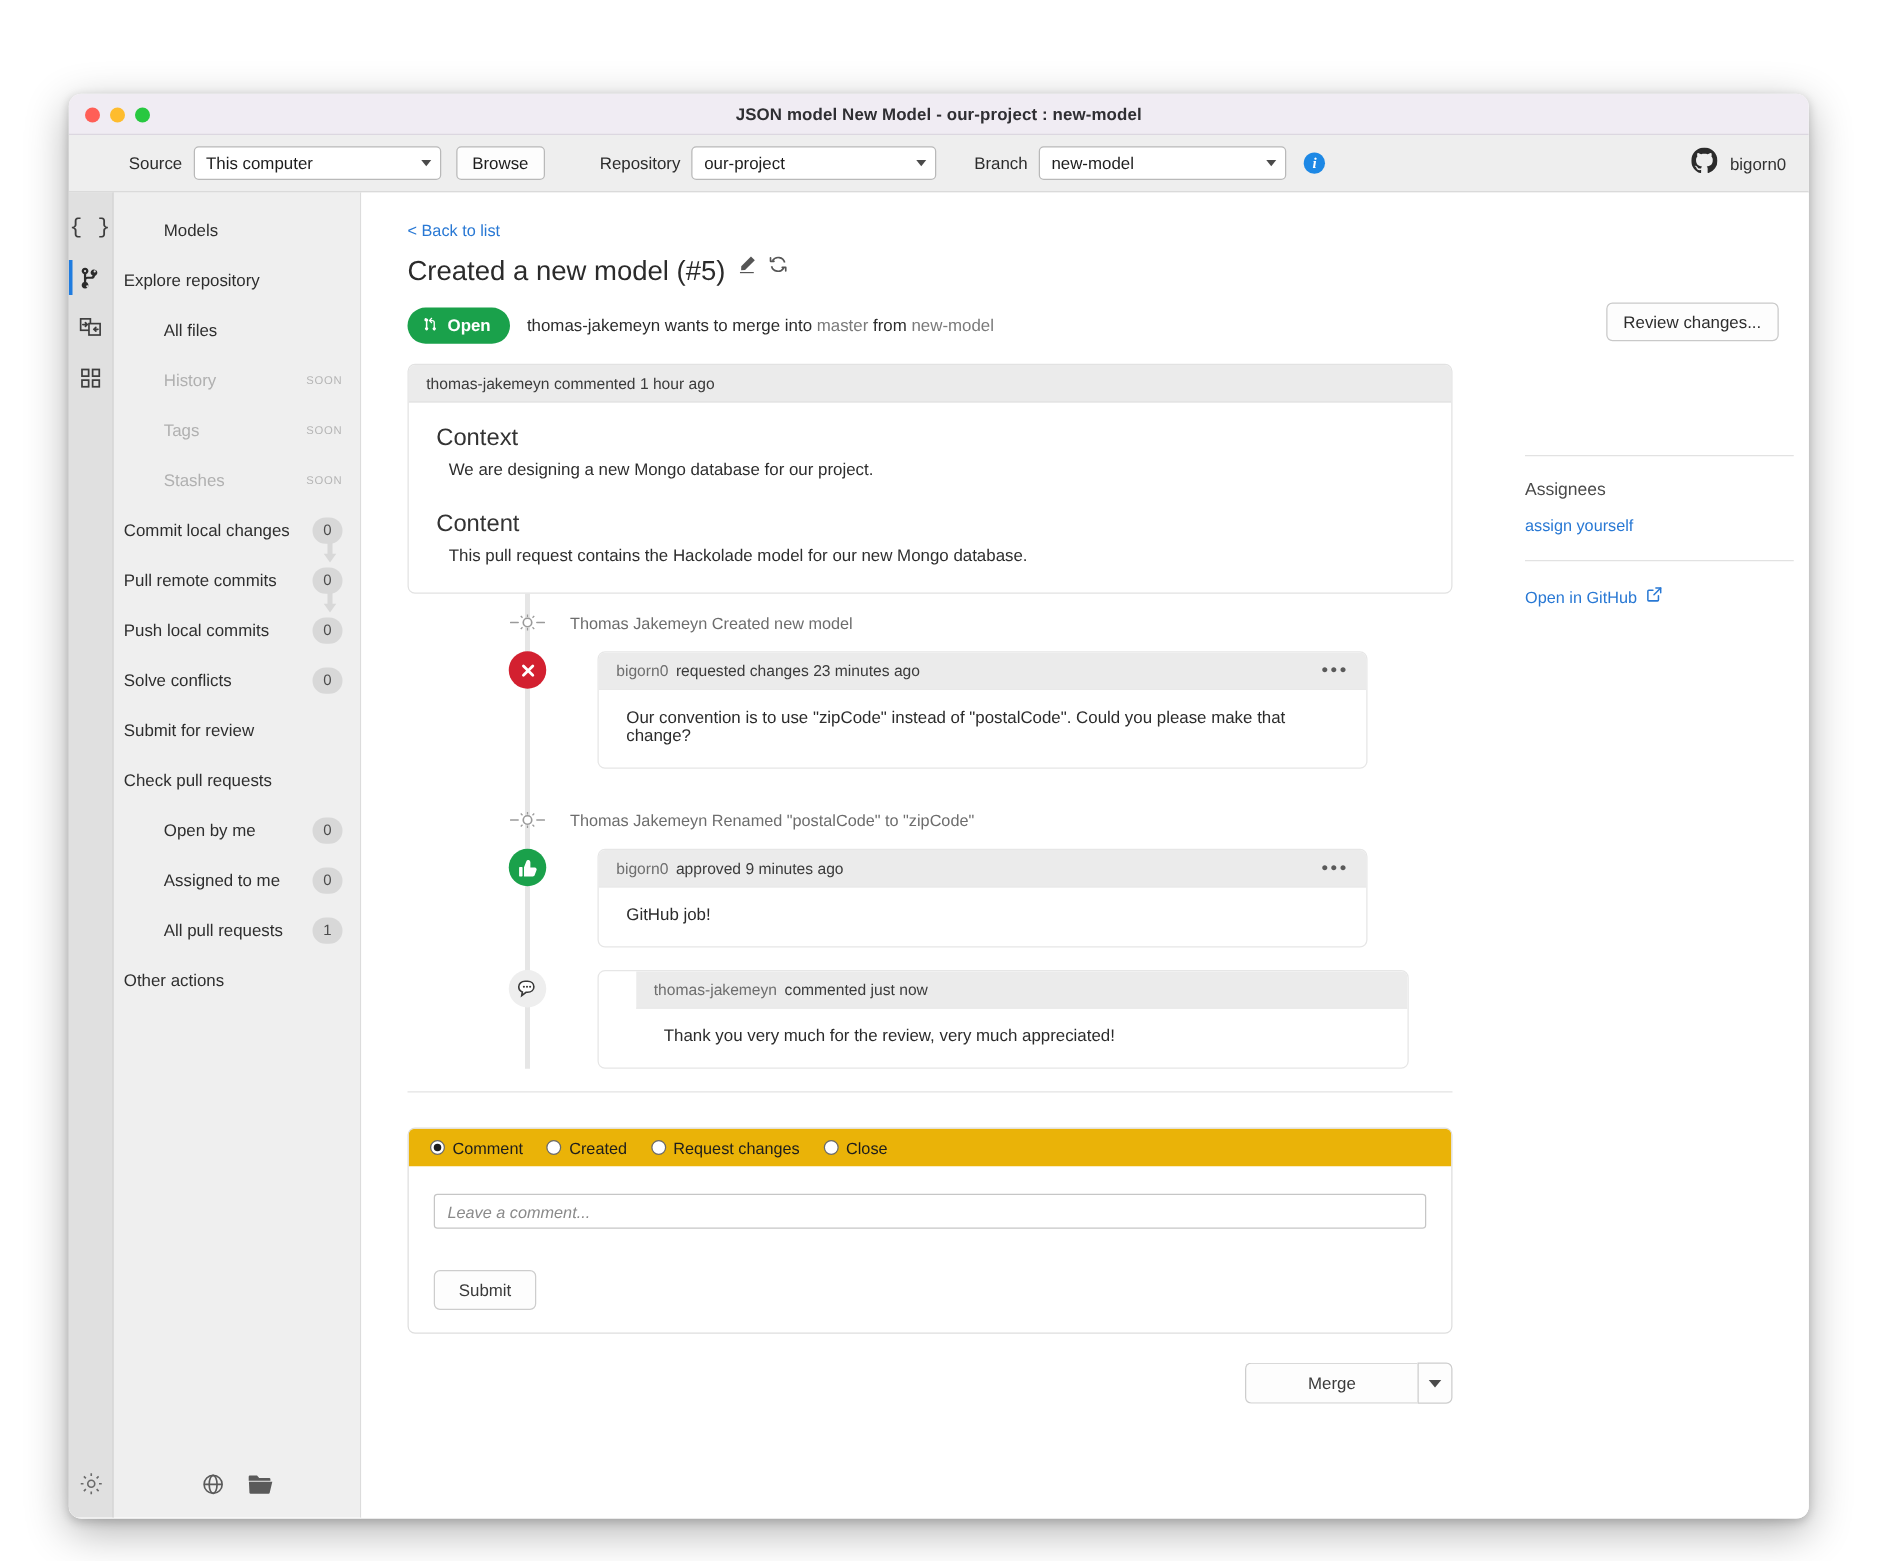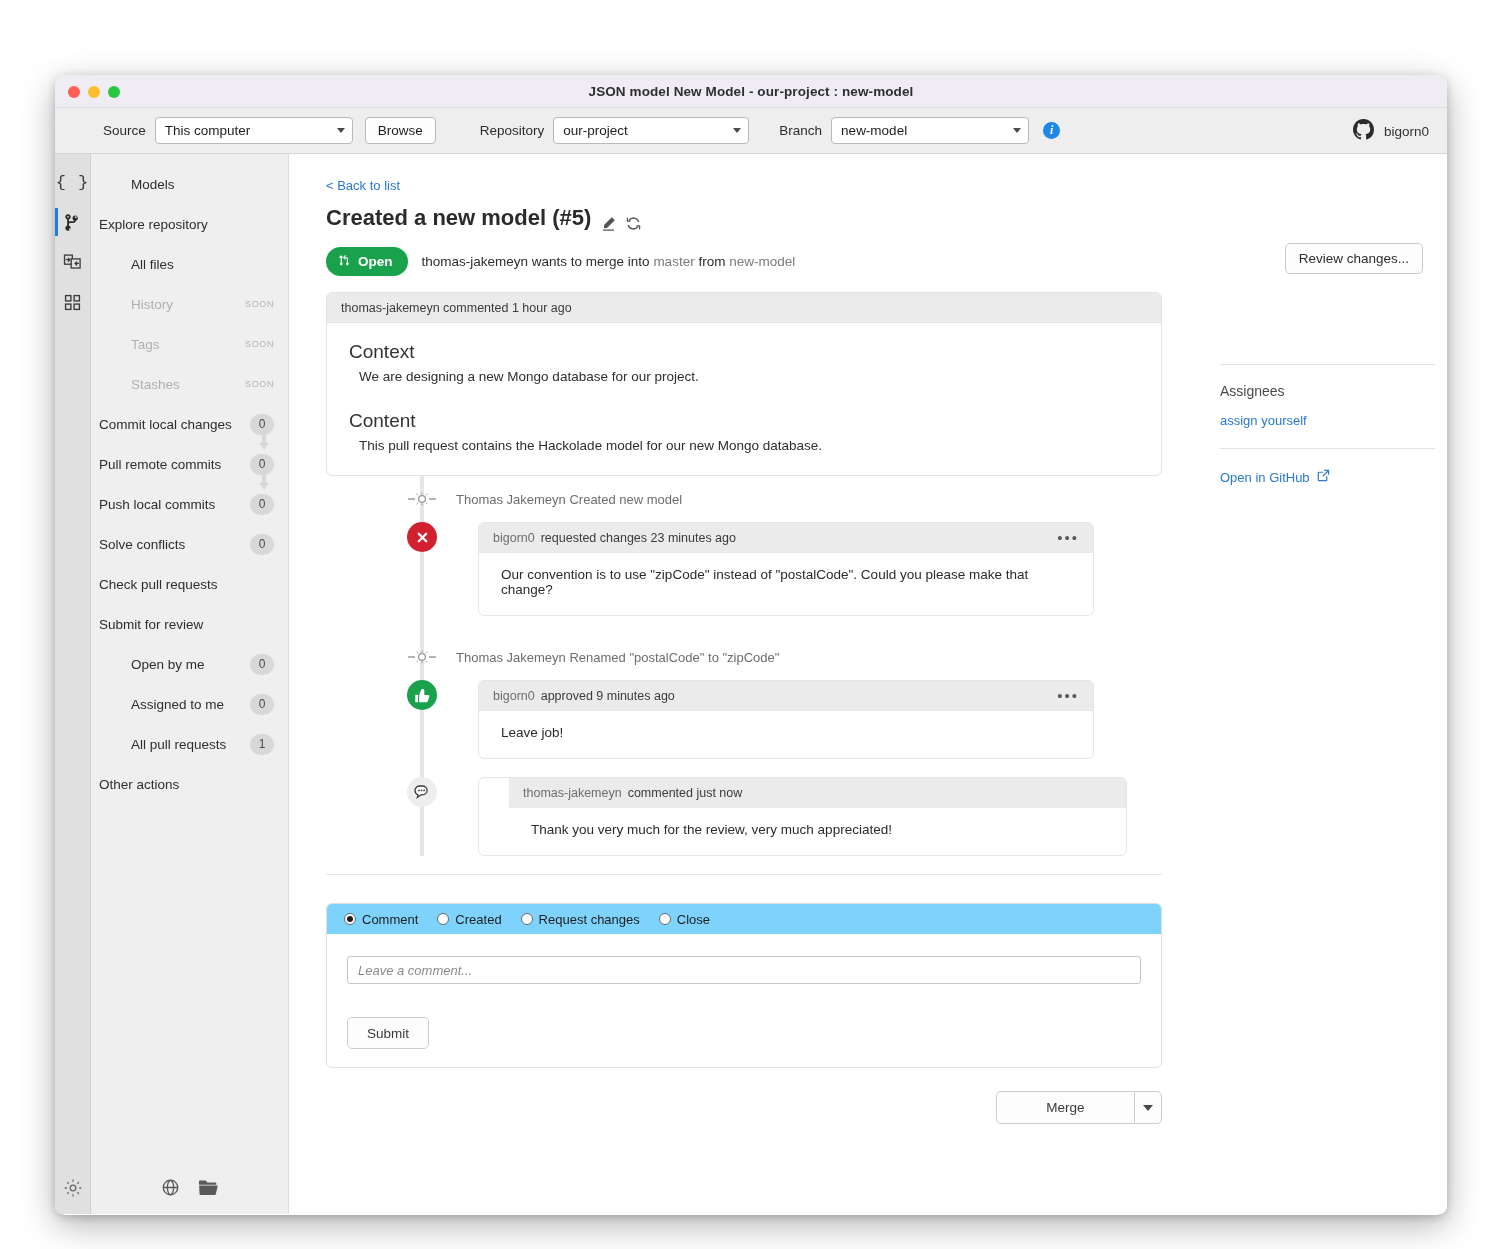--- a/index.html
+++ b/index.html
@@ -169,21 +169,21 @@
   
   .main {
     flex: 1; background: #ffffff; position: relative;
     padding: 22px 0 0 0;
     overflow: hidden;
   }
   .main-inner { padding: 0 24px 0 37px; position: relative; }
 
   .back-link { font-size: 13px; color: #2878d4; margin-bottom: 12px; display: inline-block; }
 
-  .pr-title-row { display: flex; align-items: flex-end; gap: 10px; margin-bottom: 16px; font-weight: bold; }
+  .pr-title-row { display: flex; align-items: flex-start; gap: 10px; margin-bottom: 16px; }
   .pr-title { font-size: 22px; color: #2b2b2b; }
   .title-icon { color: #555; display: inline-flex; }
 
   .status-row { display: flex; align-items: center; gap: 14px; margin-bottom: 16px; position: relative; }
   .open-badge {
     background: #1aa14b; color: #ffffff; border-radius: 16px;
     height: 29px; padding: 0 15px 0 12px;
     display: flex; align-items: center; gap: 7px;
     font-size: 13.5px; font-weight: bold;
   }
@@ -258,21 +258,21 @@
     width: 836px; height: 1px; background: #e4e4e4; margin: 18px 0 0 0;
   }
 
   
   .form-card {
     margin-top: 28px; width: 836px;
     border: 1px solid #dedede; border-radius: 6px; overflow: hidden;
     background: #ffffff;
   }
   .form-head {
-    background: #7dd3fc; height: 30px;
+    background: #eab308; height: 30px;
     display: flex; align-items: center; gap: 19px;
     padding: 0 17px; font-size: 13px; color: #1d1d1d;
   }
   .radio-opt { display: flex; align-items: center; gap: 6px; }
   .radio {
     width: 12px; height: 12px; border-radius: 50%;
     border: 1px solid #6a6a6a; background: #ffffff;
     display: flex; align-items: center; justify-content: center;
   }
   .radio .inner { width: 6px; height: 6px; border-radius: 50%; background: #1d1d1d; }
@@ -445,24 +445,24 @@
             </div>
             <div class="nav-row lvl0">
               <div class="txt">Push local commits</div>
               <span class="badge">0</span>
             </div>
             <div class="nav-row lvl0">
               <div class="txt">Solve conflicts</div>
               <span class="badge">0</span>
             </div>
             <div class="nav-row lvl0">
+              <div class="txt">Submit for review</div>
+            </div>
+            <div class="nav-row lvl0">
               <div class="txt">Check pull requests</div>
-            </div>
-            <div class="nav-row lvl0">
-              <div class="txt">Submit for review</div>
             </div>
             <div class="nav-row lvl1">
               <div class="txt">Open by me</div>
               <span class="badge">0</span>
             </div>
             <div class="nav-row lvl1">
               <div class="txt">Assigned to me</div>
               <span class="badge">0</span>
             </div>
             <div class="nav-row lvl1">
@@ -586,21 +586,21 @@
                         <rect x="1.2" y="7.2" width="2.6" height="7.1" rx=".5"></rect>
                       </svg>
                     </div>
                   </div>
                   <div class="evt-card">
                     <div class="evt-head">
                       <span class="who">bigorn0</span>
                       <span>approved 9 minutes ago</span>
                       <span class="dots">•••</span>
                     </div>
-                    <div class="evt-body">Leave job!</div>
+                    <div class="evt-body">GitHub job!</div>
                   </div>
                 </div>
                 <div class="tl-row" style="margin-bottom: 18px;">
                   <div class="tl-marker" style="left: 96px; top: 0px;">
                     <div class="circ" style="background: rgb(238, 238, 238);">
                       <svg width="18" height="18" viewBox="0 0 18 18" fill="none" stroke="#3a3a3a" stroke-width="1.3">
                         <path d="M2 7.4c0-2.5 2.1-4.4 5-4.4h2.1c2.9 0 5 1.9 5 4.4s-2.1 4.4-5 4.4H7.8L4.4 14.5l.5-2.9C3.1 10.9 2 9.3 2 7.4z" fill="#ffffff"></path>
                         <circle cx="6.1" cy="7.4" r=".85" fill="#3a3a3a" stroke="none"></circle>
                         <circle cx="8.6" cy="7.4" r=".85" fill="#3a3a3a" stroke="none"></circle>
                         <circle cx="11.1" cy="7.4" r=".85" fill="#3a3a3a" stroke="none"></circle>

